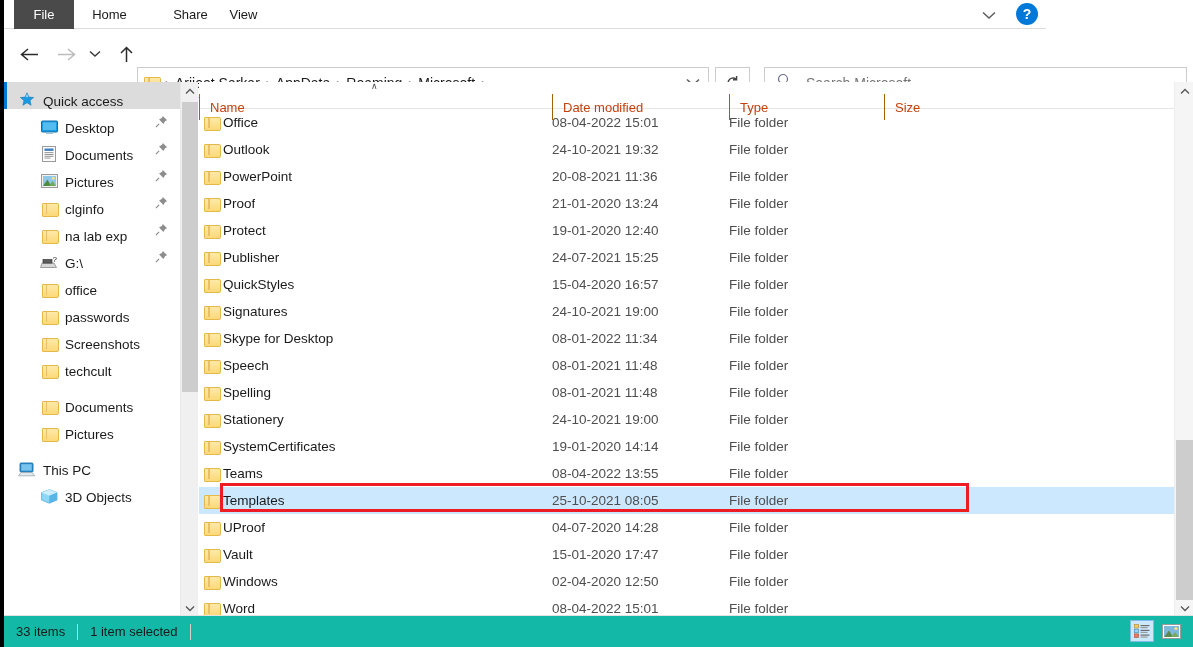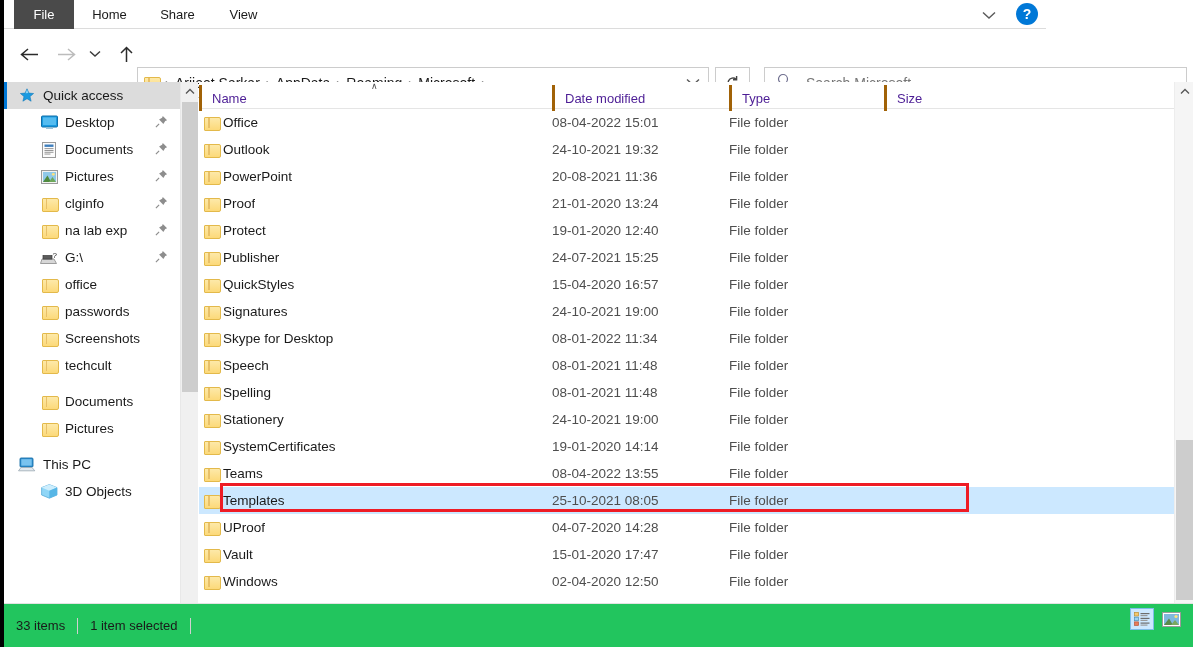--- a/index.html
+++ b/index.html
@@ -32,21 +32,21 @@
     display: flex; align-items: center; justify-content: center;
     cursor: pointer;
   }
   .tab {
     position: absolute; top: 0; height: 29px;
     color: #1a1a1a; font-size: 13px;
     display: flex; align-items: center; justify-content: center;
     cursor: pointer;
   }
   .tab-home  { left: 78px;  width: 55px; text-align: right; }
-  .tab-share { left: 146px; width: 55px; }
+  .tab-share { left: 159px; width: 55px; }
   .tab-view  { left: 212px; width: 55px; }
 
   .ribbon-expand {
     position: absolute; right: 46px; top: 5px;
     width: 22px; height: 20px;
     display: flex; align-items: center; justify-content: center;
     cursor: pointer;
   }
   .help-btn {
     position: absolute; right: 8px; top: 3px;
@@ -116,21 +116,21 @@
   
   .navpane {
     position: absolute; left: 0; top: 82px;
     width: 176px; height: 535px;
     background: #ffffff;
     overflow: hidden;
   }
   .nav-item {
     position: relative;
     height: 27px;
-    display: flex; align-items: center;
+    display: flex; align-items: flex-end;
     font-size: 13.5px; color: #1a1a1a;
     cursor: pointer; white-space: nowrap;
   }
   .nav-item.selected { background: #dcdcdc; }
   .nav-item.selected::before {
     content: ""; position: absolute; left: 0; top: 0;
     width: 3px; height: 100%; background: #0078d7;
   }
   .nav-item .ico {
     width: 18px; height: 18px; margin-right: 7px;
@@ -186,25 +186,25 @@
     width: 975px; height: 535px;
     background: #ffffff;
   }
   .colheaders {
     position: relative;
     height: 27px;
     border-bottom: 1px solid #e5e5e5;
     background: #ffffff;
   }
   .colhdr {
-    position: absolute; top: 3px; height: 26px;
+    position: absolute; top: 12px; height: 26px;
     display: flex; align-items: center;
-    font-size: 13px; color: #4c1d95;
+    font-size: 13px; color: #c2410c;
     padding-left: 10px;
-    border-left: 3px solid #a16207;
+    border-left: 1px solid #a16207;
     cursor: pointer; white-space: nowrap;
   }
   .colhdr:first-child { border-left: none; }
   .sortmark {
     position: absolute; left: 172px; top: -1px;
     font-size: 9px; color: #505050;
   }
 
   .rows { position: relative; }
   .row {
@@ -244,22 +244,22 @@
     width: 19px; height: 535px;
     background: #f5f5f5;
     border-left: 1px solid #ededed;
   }
   .sb-main .sb-arrow { width: 19px; }
   #sbMainThumb { top: 358px; height: 160px; width: 17px; }
 
   
   .statusbar {
     position: absolute; left: 0; bottom: 0;
-    width: 1189px; height: 44px;
-    background: #22c55e;
+    width: 1189px; height: 32px;
+    background: #14b8a6;
     border-top: 1px solid #e3e3e3;
     display: flex; align-items: center;
   }
   .status-item {
     font-size: 13px; color: #1a1a1a;
     padding: 0 12px; white-space: nowrap;
   }
   .status-sep {
     width: 1px; height: 16px; background: #d0d0d0;
   }

